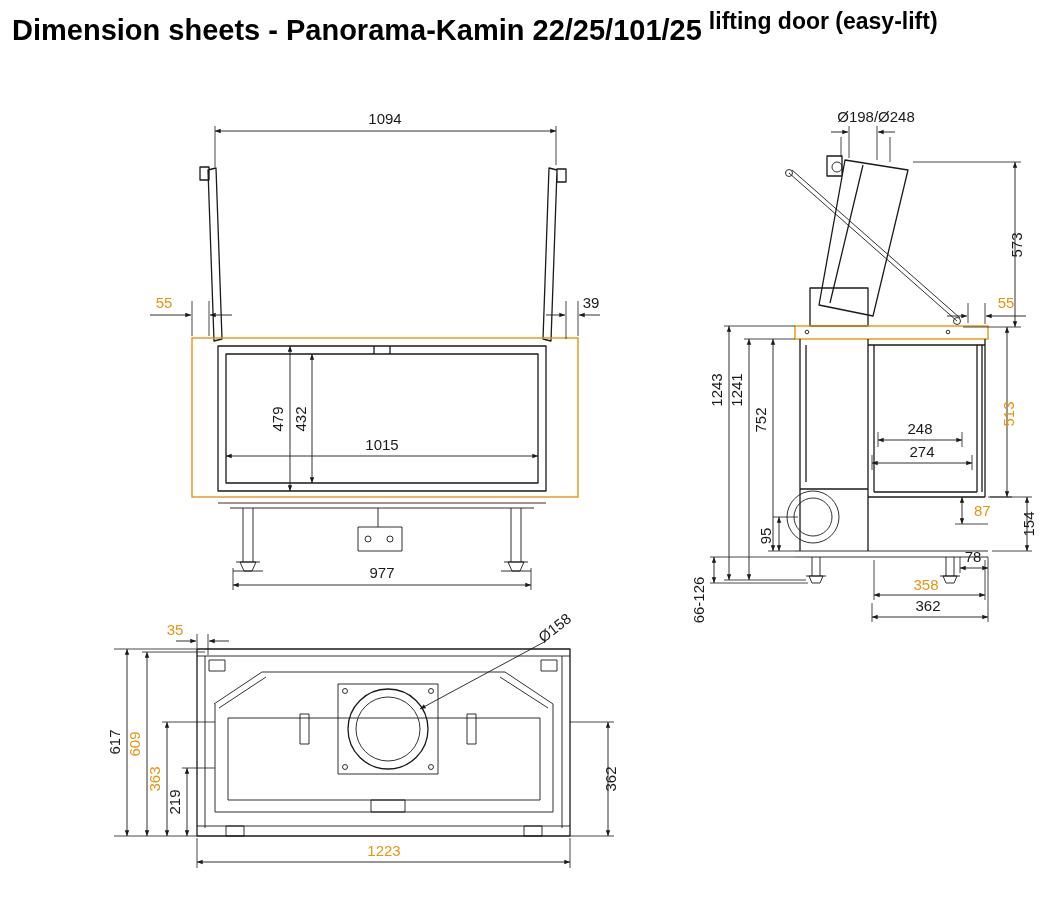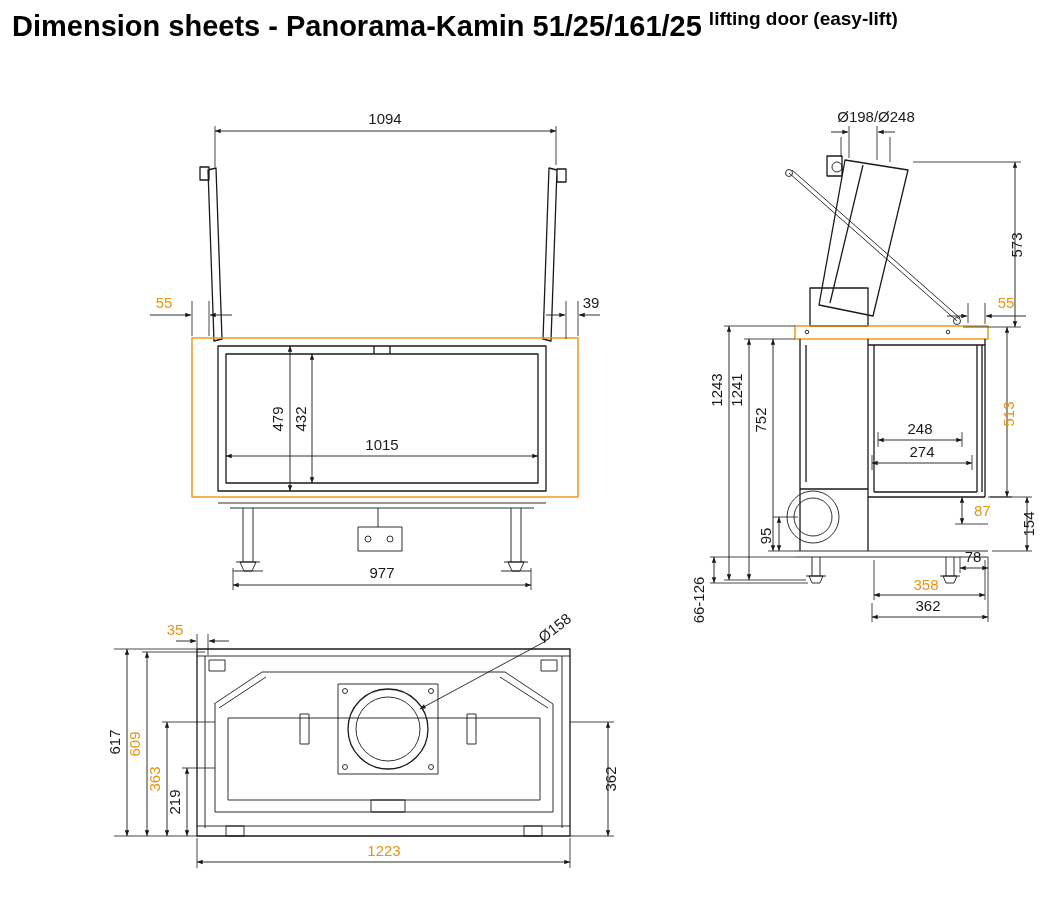--- a/index.html
+++ b/index.html
@@ -1,35 +1,35 @@
 <!DOCTYPE html>
 <html style="--ink: #1a1a1a; --accent: #e8940e;"><head>
 <meta charset="utf-8">
 <style>
   * { margin:0; padding:0; box-sizing:border-box; }
   html,body { width:1059px; height:899px; background:#ffffff;
               font-family:"Liberation Sans", sans-serif; }
   .page { position:relative; width:1059px; height:899px; overflow:hidden; background:#fff; }
   h1 { position:absolute; top:8px; left:12px; font-size:29px; font-weight:bold;
        color:#000; white-space:nowrap; }
-  h1 .sup { font-size:19px; vertical-align:11px; margin-left:7px; }
+  h1 .sup { font-size:23px; vertical-align:11px; margin-left:7px; }
   svg { position:absolute; left:0; top:0; }
   .draw  { fill:none; stroke:var(--ink,#1a1a1a); stroke-width:1.3; stroke-linejoin:round; }
   .thin  { fill:none; stroke:var(--ink,#1a1a1a); stroke-width:0.9; stroke-linejoin:round; }
   .drawo { fill:none; stroke:var(--accent,#e8940e); stroke-width:1.4; }
   .ext   { fill:none; stroke:var(--ink,#1a1a1a); stroke-width:0.8; }
   .dim   { fill:none; stroke:var(--ink,#1a1a1a); stroke-width:0.9; }
   .t  { font-size:15px; fill:var(--ink,#1a1a1a); font-family:"Liberation Sans",sans-serif; }
   .to { font-size:15px; fill:var(--accent,#e8940e); font-family:"Liberation Sans",sans-serif; }
 </style>
 </head>
 <body>
 
 <div class="page">
-  <h1><span>Dimension sheets - Panorama-Kamin 51/25/161/25</span><span class="sup">lifting door (easy-lift)</span></h1>
+  <h1><span>Dimension sheets - Panorama-Kamin 22/25/101/25</span><span class="sup">lifting door (easy-lift)</span></h1>
 
   <svg width="1059" height="899" viewBox="0 0 1059 899">
     <defs>
       <marker id="ar" viewBox="0 0 10 10" refX="9.5" refY="5" markerWidth="7" markerHeight="7" orient="auto-start-reverse">
         <path d="M0.5,1.5 L9.5,5 L0.5,8.5 Z" style="fill:var(--ink,#1a1a1a)"></path>
       </marker>
     </defs>
 
     <g>
       <path class="draw" d="M208,170 L216,168 L222,339 L214,341 Z M549,168 L557,170 L551,341 L543,339 Z M200,167 h9 v13 h-9 Z M557,169 h9 v13 h-9 Z"></path>

